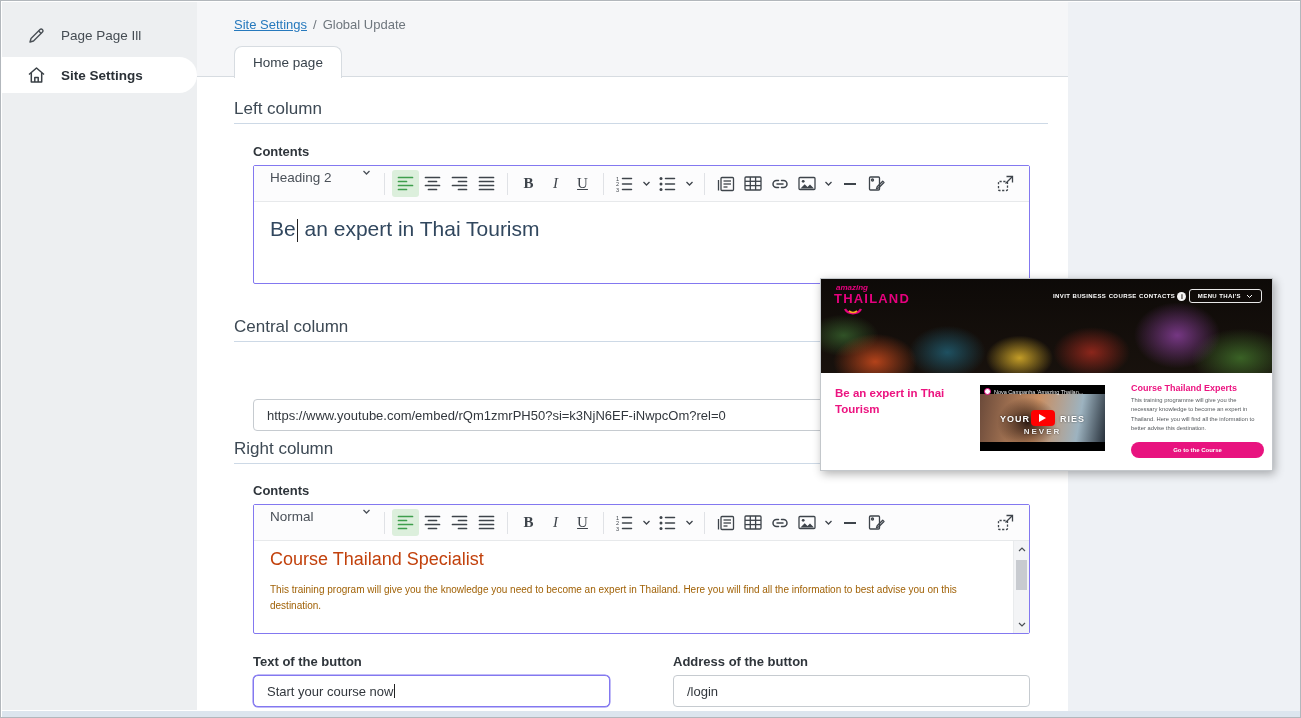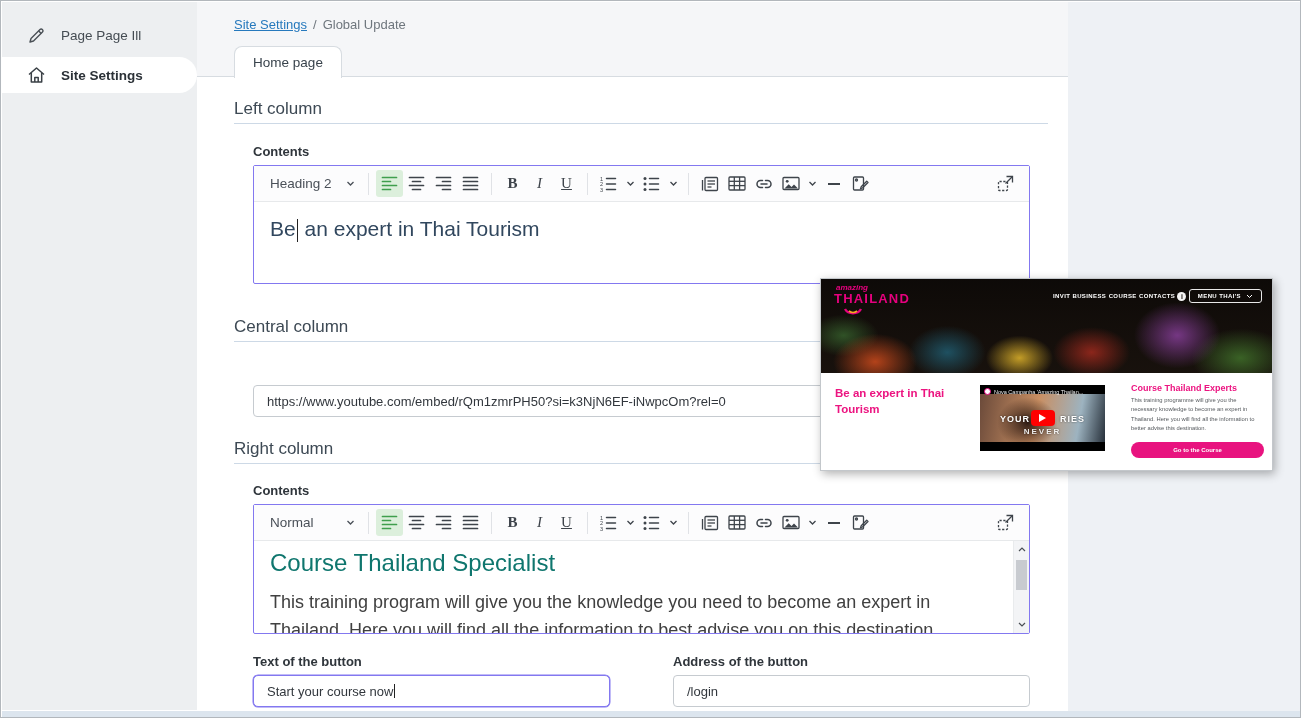--- a/index.html
+++ b/index.html
@@ -28,39 +28,39 @@
   
   .sec-title { position:absolute; left:233px; font-size:17px; color:#3d4954; }
   .sec-rule  { position:absolute; left:233px; width:814px; height:1px; background:#cdd9e6; }
   .fld-label { position:absolute; font-size:13px; font-weight:bold; color:#2f353b; }
 
   
   .editor { position:absolute; left:252px; width:777px; background:#fff;
             border:1px solid #8378f0; border-radius:2px; }
   .editor-toolbar { display:flex; align-items:center; height:36px; padding:0 10px;
                     border-bottom:1px solid #e7e9eb; background:#fcfcfd; color:#3e444b; }
-  .tb-dd { display:flex; align-items:center; gap:14px; padding:0 6px; height:28px;
+  .tb-dd { display:flex; align-items:flex-start; gap:30px; padding:0 6px; height:28px;
            font-size:13.5px; color:#4a5058; cursor:pointer; }
   .tb-dd .dd-label { min-width:62px; }
   .tb-sep { width:1px; height:22px; background:#e0e2e6; margin:0 7px; flex:none; }
   .tb-btn { display:flex; align-items:center; justify-content:center; min-width:27px; height:27px;
             border-radius:3px; cursor:pointer; color:#3e444b; }
   .tb-btn.active { background:#dcefdc; color:#3f9e4d; }
   .tb-btn.narrow { min-width:16px; }
   .glyph-b { font-family:"Liberation Serif", serif; font-weight:bold; font-size:15px; }
   .glyph-i { font-family:"Liberation Serif", serif; font-style:italic; font-size:15px; }
   .glyph-u { font-family:"Liberation Serif", serif; font-size:15px; text-decoration:underline; }
   .tb-max { margin-left:auto; }
   .editor-body { position:relative; }
   .ed1-text { padding:15px 16px 0 16px; font-size:21px; color:#31475e; }
   .caret { display:inline-block; width:1px; background:#222; vertical-align:middle; }
   .caret.big { height:23px; margin:0 1px; }
   .caret.small { height:14px; margin-left:1px; }
-  .ed2-heading { padding:8px 36px 0 16px; font-size:24px; color:#0f766e; }
-  .ed2-para { padding:12px 36px 0 16px; font-size:18px; line-height:1.55; color:#404040; }
+  .ed2-heading { padding:8px 36px 0 16px; font-size:18px; color:#c2410c; }
+  .ed2-para { padding:12px 36px 0 16px; font-size:10px; line-height:1.55; color:#a16207; }
 
   
   .sb { position:absolute; right:0; top:0; bottom:0; width:16px; background:#f3f4f6; border-left:1px solid #e9ebed; }
   .sb-arrow { position:absolute; left:0; width:15px; height:15px; display:flex; align-items:center; justify-content:center; cursor:pointer; }
   .sb-arrow svg { display:block; }
   .sb-up { top:1px; } .sb-down { bottom:1px; }
   .sb-thumb { position:absolute; left:2px; width:11px; top:19px; height:30px; background:#c8cbd0; cursor:pointer; }
 
   
   .text-input { position:absolute; height:32px; background:#fff; border:1px solid #c6cbd0; border-radius:4px;
@@ -327,21 +327,21 @@
         </div>
     </div>
     <div class="editor-body">
       <div class="ed1-text"><span>Be</span><span class="caret big"></span><span> an expert in Thai Tourism</span></div>
     </div>
   </div>
 
   <div class="sec-title" style="top:316px;">Central column</div>
   <div class="sec-rule" style="top:340px;"></div>
   <div class="fld-label" style="left:252px; top:360px;margin-top:40px;">Video - URL of youtube</div>
-  <div class="text-input" style="left:252px; top:384px; width:777px;" role="textbox">
+  <div class="text-input" style="left:252px; top:398px; width:777px;" role="textbox">
     <span>https://www.youtube.com/embed/rQm1zmrPH50?si=k3NjN6EF-iNwpcOm?rel=0</span>
   </div>
 
   <div class="sec-title" style="top:438px;">Right column</div>
   <div class="sec-rule" style="top:462px;"></div>
   <div class="fld-label" style="left:252px; top:482px;">Contents</div>
 
   <div class="editor" style="top:503px; height:130px;">
     <div class="editor-toolbar">
       <div class="tb-dd">

